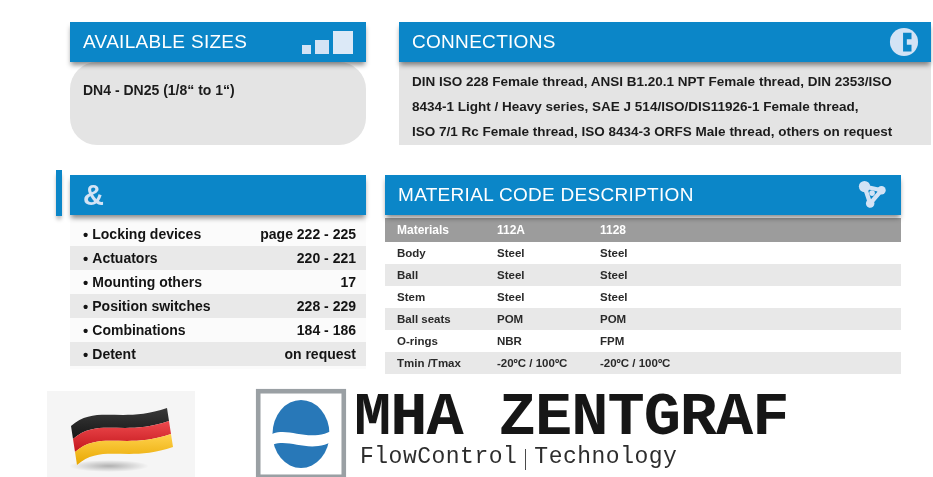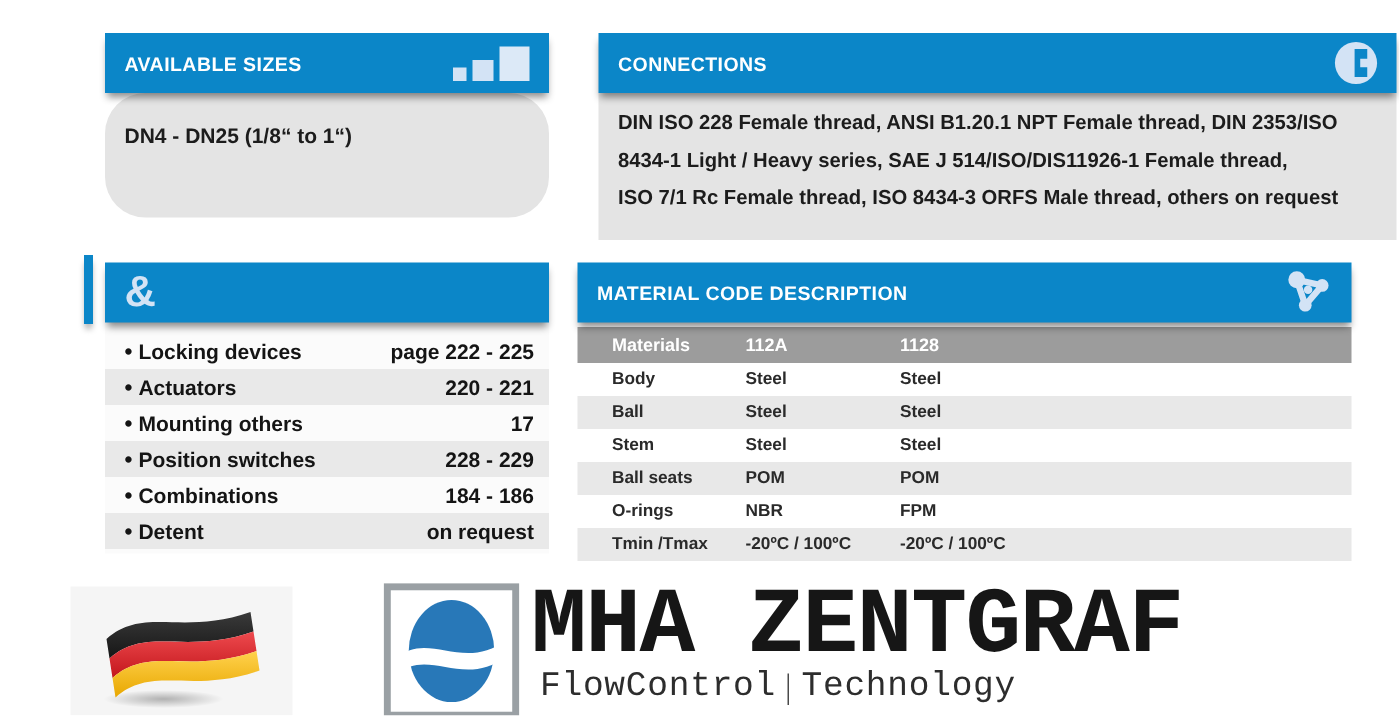--- a/index.html
+++ b/index.html
@@ -6,48 +6,48 @@
   html,body { background:#fff; }
   body { font-family:"Liberation Sans","DejaVu Sans",sans-serif; }
   #stage { position:relative; width:933px; height:477px; background:#fff; overflow:hidden; }
 
   .panel { position:absolute; }
   .panel-header {
     position:relative; z-index:2; height:40px; background:#0b86c8;
     display:flex; align-items:center; justify-content:space-between;
     padding:0 12px 0 13px; box-shadow:0 4px 5px -1px rgba(0,0,0,.45);
   }
-  .panel-title { color:#fff; font-weight:bold; font-size:13px; letter-spacing:.3px; }
+  .panel-title { color:#fff; font-weight:normal; font-size:19px; letter-spacing:.3px; }
   .panel-body { position:relative; z-index:1; background:#e4e4e4; }
 
   
   #p-sizes { left:70px; top:22px; width:296px; }
   #p-sizes .panel-body { height:83px; padding:20px 12px 0 13px; font-size:14px; font-weight:bold; color:#1c1c1c;border-radius:27px; }
 
   
   #p-conn { left:399px; top:22px; width:532px; }
-  #p-conn .panel-body { height:98px; padding:7px 10px 0 13px; }
+  #p-conn .panel-body { height:83px; padding:7px 10px 0 13px; }
   #p-conn .conn-line { font-size:13.5px; font-weight:bold; color:#1c1c1c; line-height:25px; white-space:nowrap; }
 
   
   #p-acc { left:70px; top:175px; width:296px; }
   #p-acc .panel-body { height:154px; background:#fbfbfb; padding-top:7px; }
   .acc-row { display:flex; align-items:center; height:24px; padding:0 10px 0 13px; font-size:14px; font-weight:bold; color:#141414; }
   .acc-row.alt { background:#e9e9e9; }
   .acc-bullet { font-size:15px; margin-right:4px; }
   .acc-label { flex:1; }
   .acc-value { text-align:right; }
 
   
   #p-mat { left:385px; top:175px; width:516px; }
   #p-mat .panel-body { background:#fff; padding-top:3px; }
   .mat-row { display:flex; align-items:center; height:22px; font-size:11.5px; font-weight:bold; color:#2a2a2a; }
   .mat-row.head { height:24px; background:#9c9c9c; color:#fff; font-size:12px; }
   .mat-row.alt { background:#e8e8e8; }
-  .mat-c0 { width:112px; padding-left:23px; }
+  .mat-c0 { width:112px; padding-left:12px; }
   .mat-c1 { width:103px; }
   .mat-c2 { flex:1; }
 
   
   .hdr-icon { display:flex; align-items:flex-end; }
   .amp { color:#d3e3f5; font-size:29px; font-weight:bold; line-height:28px; padding-right:2px; }
 
   
   #edge-sliver { position:absolute; left:56px; top:170px; width:6px; height:46px; background:#0b86c8; box-shadow:0 4px 4px -1px rgba(0,0,0,.4); }
 

